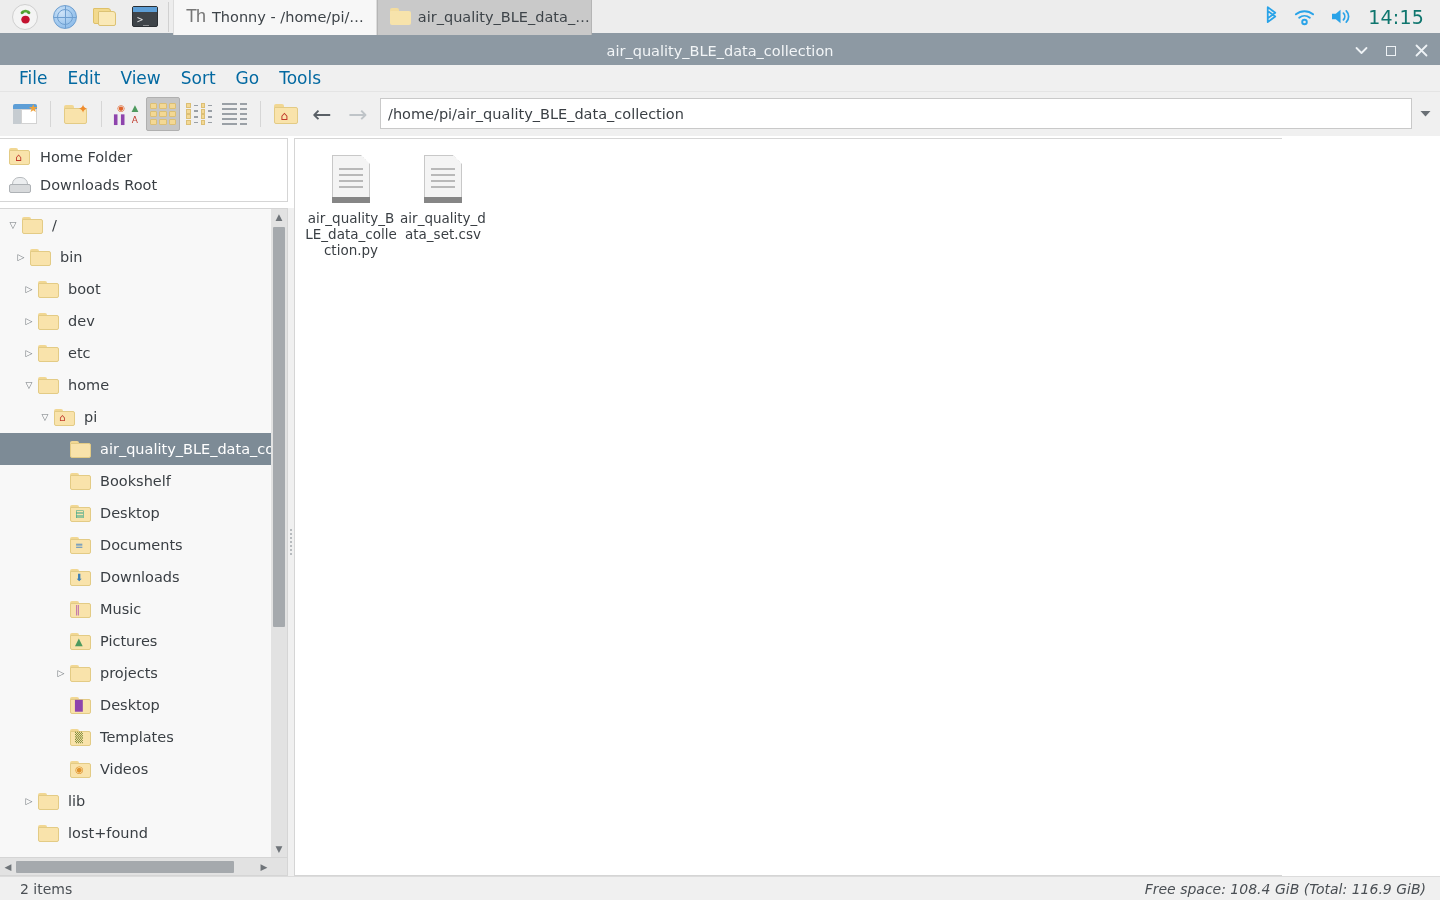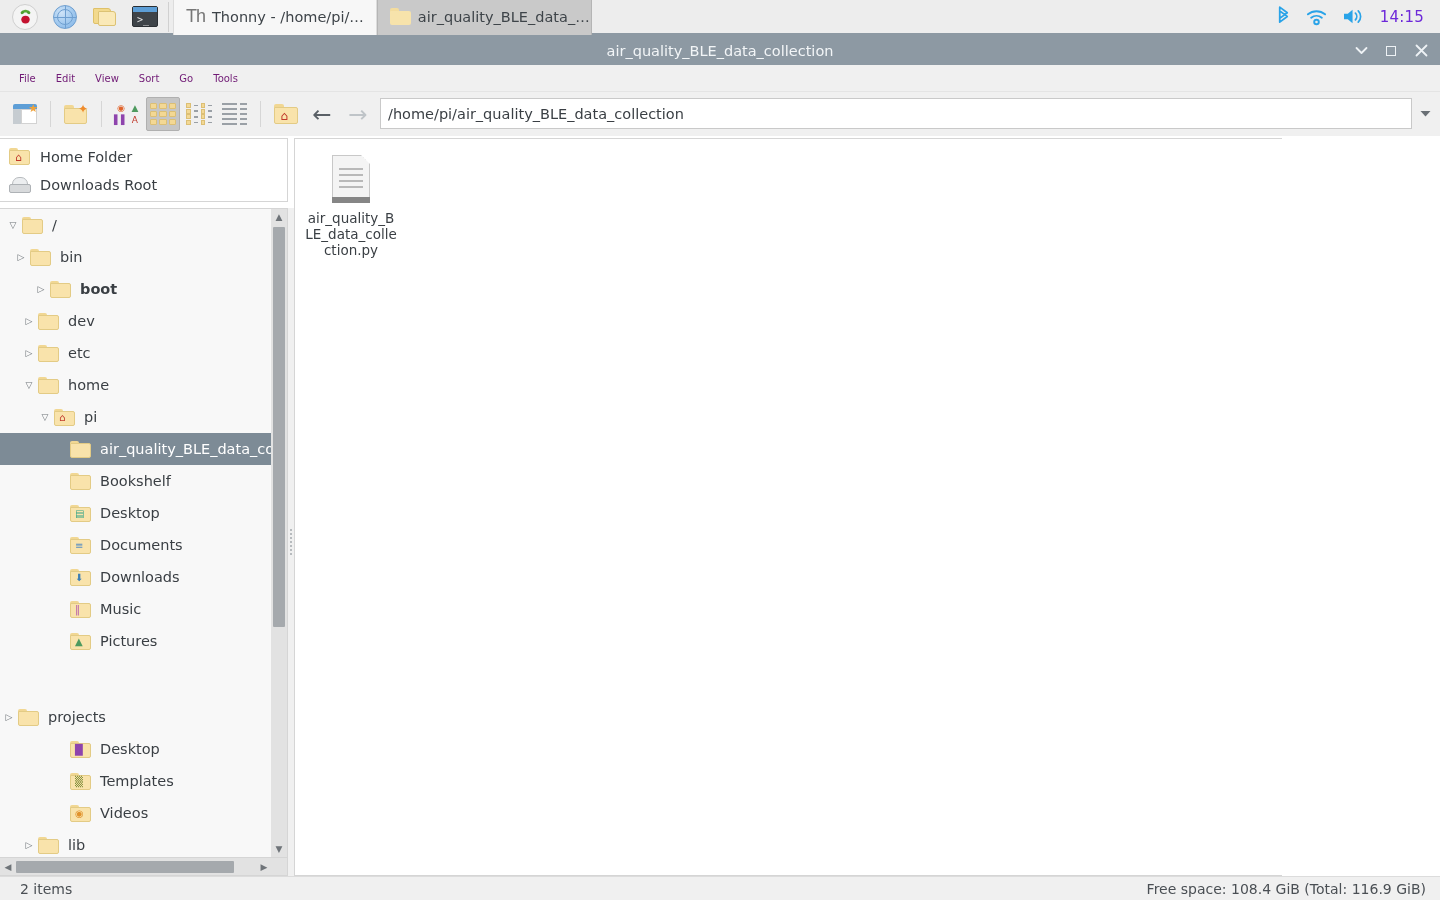--- a/index.html
+++ b/index.html
@@ -45,40 +45,40 @@
   }
   .tb-win.inactive { background: #f7f7f7; border-right:1px solid #dcdcdc; border-left:1px solid #dcdcdc;}
   .tb-win.active { background: #c9c9c9; border-right:1px solid #b5b5b5; border-left:1px solid #b5b5b5;}
   .th-glyph { font-family: Liberation Sans, sans-serif; font-size: 18px; color:#777; letter-spacing:-1px; }
   .tb-folder { width:21px;height:17px;position:relative;flex:0 0 auto;}
   .tb-folder .tab{position:absolute;left:0;top:0;width:9px;height:4px;background:#f3dc9e;border-radius:2px 2px 0 0;}
   .tb-folder .bd{position:absolute;left:0;top:3px;width:21px;height:14px;background:#f7e3ab;border-radius:1px 2px 2px 2px;}
 
   #tb-right { margin-left: auto; display: flex; align-items: center; gap: 15px; padding-right: 16px; }
   .tray-ico { color: #29a3e8; display:flex; align-items:center; }
-  #clock { font-size: 15px; color: #6d28d9; letter-spacing: .2px; }
+  #clock { font-size: 19px; color: #0f766e; letter-spacing: .2px; }
 
   
   #titlebar {
     position: absolute; top: 36px; left: 0; width: 1440px; height: 29px;
     background: #8d99a3; color: #f2f5f7;
     display: flex; align-items: center; justify-content: center;
     font-size: 14.5px;
   }
   #win-ctrl { position: absolute; right: 6px; top: 0; height: 29px; display: flex; align-items: center; gap: 4px; }
   .wbtn { width: 26px; height: 26px; display: flex; align-items: center; justify-content: center;
           color: #eef2f5; font-size: 13px; }
   .wbtn .sq { width: 10px; height: 10px; border: 1.7px solid #eef2f5; }
 
   #menubar {
     position: absolute; top: 65px; left: 0; width: 1440px; height: 27px;
     background: #f0f0f0; display: flex; align-items: center; padding-left: 9px;
     border-bottom: 1px solid #e4e4e4;
   }
-  .menu-item { padding: 3px 10px; font-size: 10px; color: #701a75; }
+  .menu-item { padding: 3px 10px; font-size: 17px; color: #0369a1; }
 
   #toolbar {
     position: absolute; top: 92px; left: 0; width: 1440px; height: 44px;
     background: #f0f0f0; display: flex; align-items: center; padding: 0 8px; gap: 2px;
   }
   .tbtn { width: 34px; height: 34px; display:flex; align-items:center; justify-content:center; border-radius:2px; }
   .tbtn.active { background: #c6c6c6; border:1px solid #b0b0b0; }
   .tdiv { width:1px; height:26px; background:#d6d6d6; margin:0 6px; }
 
   
@@ -186,21 +186,21 @@
   .doc-ico .ln { position: absolute; left: 7px; right: 7px; height: 2px; background: #b9b9b9; }
   .fname { font-size: 13.5px; color: #3a3f44; text-align: center; line-height: 16px; word-break: break-all; }
 
   
   #statusbar {
     position: absolute; bottom: 0; left: 0; width: 1440px; height: 24px;
     background: #f0f0f0; border-top: 1px solid #dcdcdc;
     display: flex; align-items: center; font-size: 14px; color: #4a4f54;
   }
   #status-left { padding-left: 20px; }
-  #status-right { margin-left: auto; padding-right: 14px; }
+  #status-right { margin-left: auto; padding-right: 14px; font-style: italic; }
 </style>
 </head>
 <body>
 
 <div id="taskbar">
   <div class="tb-launcher">
     <div class="tb-ico">
       <div class="raspi">
         <svg width="17" height="17" viewBox="0 0 24 24" aria-hidden="true">
           <path d="M12 22c-3.5 0-6-2.6-6-5.8 0-3 2.4-5.2 6-5.2s6 2.2 6 5.2C18 19.4 15.5 22 12 22z" fill="#c4122f"></path>
@@ -442,42 +442,42 @@
         <span>/</span>
       </div>
       <div class="trow" style="padding-left: 12px;">
         <span class="twist closed"></span>
         <span class="fold">
           <span class="tab"></span>
           <span class="bd"></span>
         </span>
         <span>bin</span>
       </div>
-      <div class="trow" style="padding-left: 32px; font-weight: bold;">
-        <span class="twist closed"></span>
-        <span class="fold">
-          <span class="tab"></span>
-          <span class="bd"></span>
-        </span>
-        <span>boot</span>
-      </div>
       <div class="trow" style="padding-left: 20px;">
         <span class="twist closed"></span>
         <span class="fold">
           <span class="tab"></span>
           <span class="bd"></span>
         </span>
-        <span>dev</span>
+        <span>boot</span>
       </div>
       <div class="trow" style="padding-left: 20px;">
         <span class="twist closed"></span>
         <span class="fold">
           <span class="tab"></span>
           <span class="bd"></span>
         </span>
+        <span>dev</span>
+      </div>
+      <div class="trow" style="padding-left: 20px;">
+        <span class="twist closed"></span>
+        <span class="fold">
+          <span class="tab"></span>
+          <span class="bd"></span>
+        </span>
         <span>etc</span>
       </div>
       <div class="trow" style="padding-left: 20px;">
         <span class="twist open"></span>
         <span class="fold">
           <span class="tab"></span>
           <span class="bd"></span>
         </span>
         <span>home</span>
       </div>
@@ -544,21 +544,21 @@
       </div>
       <div class="trow" style="padding-left: 52px;">
         <span class="twist"></span>
         <span class="fold">
           <span class="tab"></span>
           <span class="bd"></span>
           <span class="ov" style="color: rgb(78, 154, 95);">▲</span>
         </span>
         <span>Pictures</span>
       </div>
-      <div class="trow" style=" margin-top: 44px;">
+      <div class="trow" style="padding-left: 52px;">
         <span class="twist closed"></span>
         <span class="fold">
           <span class="tab"></span>
           <span class="bd"></span>
         </span>
         <span>projects</span>
       </div>
       <div class="trow" style="padding-left: 52px;">
         <span class="twist"></span>
         <span class="fold">
@@ -629,19 +629,32 @@
           <span class="ln" style="top:13px"></span>
           <span class="ln" style="top:19px"></span>
           <span class="ln" style="top:25px"></span>
           <span class="ln" style="top:31px"></span>
           <span class="bar"></span>
           <span class="fold-cnr2"></span>
           <span class="fold-cnr"></span>
         </div>
         <div class="fname">air_quality_BLE_data_collection.py</div>
       </div>
+      <div class="fitem">
+        <div class="doc-ico">
+          <span class="pg"></span>
+          <span class="ln" style="top:13px"></span>
+          <span class="ln" style="top:19px"></span>
+          <span class="ln" style="top:25px"></span>
+          <span class="ln" style="top:31px"></span>
+          <span class="bar"></span>
+          <span class="fold-cnr2"></span>
+          <span class="fold-cnr"></span>
+        </div>
+        <div class="fname">air_quality_data_set.csv</div>
+      </div>
     </div>
 </div>
 
 <div id="statusbar">
   <span id="status-left">2 items</span>
   <span id="status-right">Free space: 108.4 GiB (Total: 116.9 GiB)</span>
 </div>
 
 </body></html>

